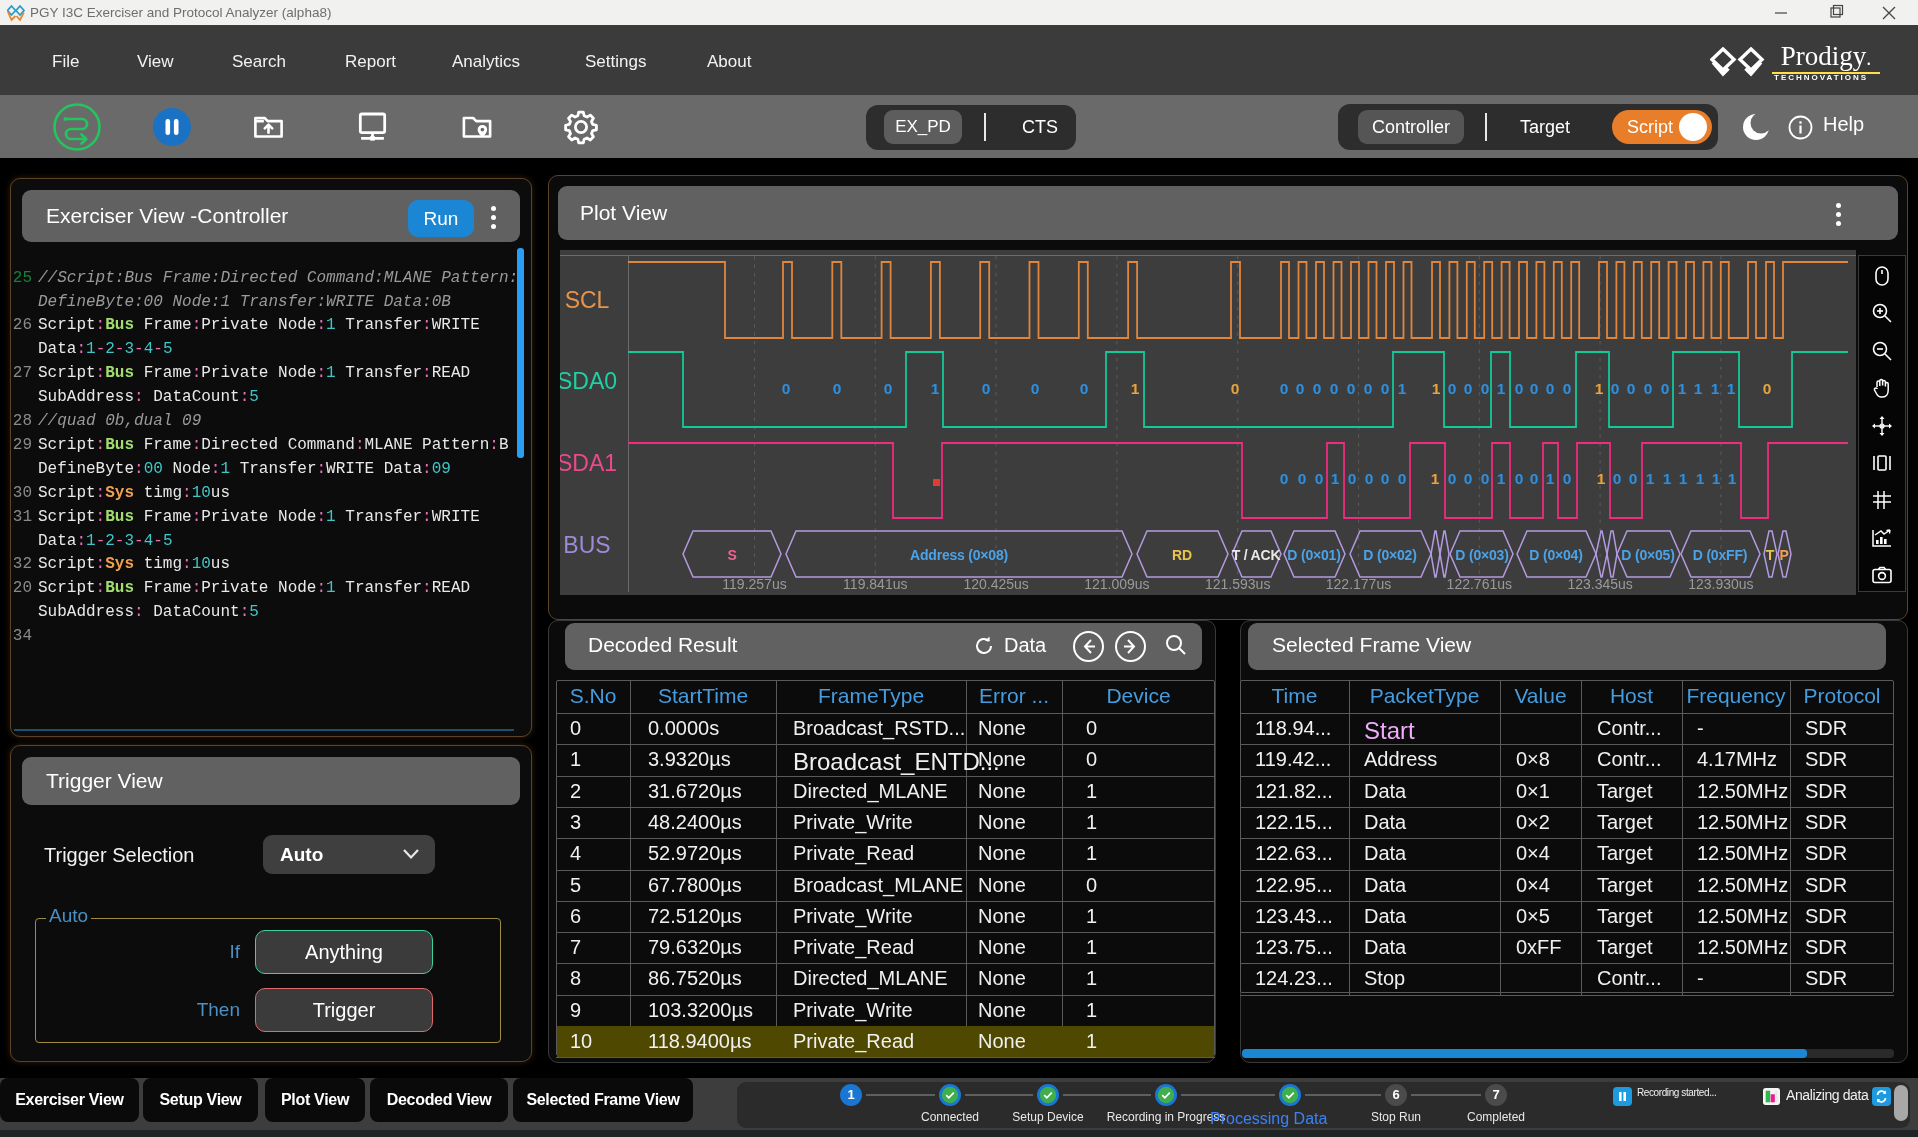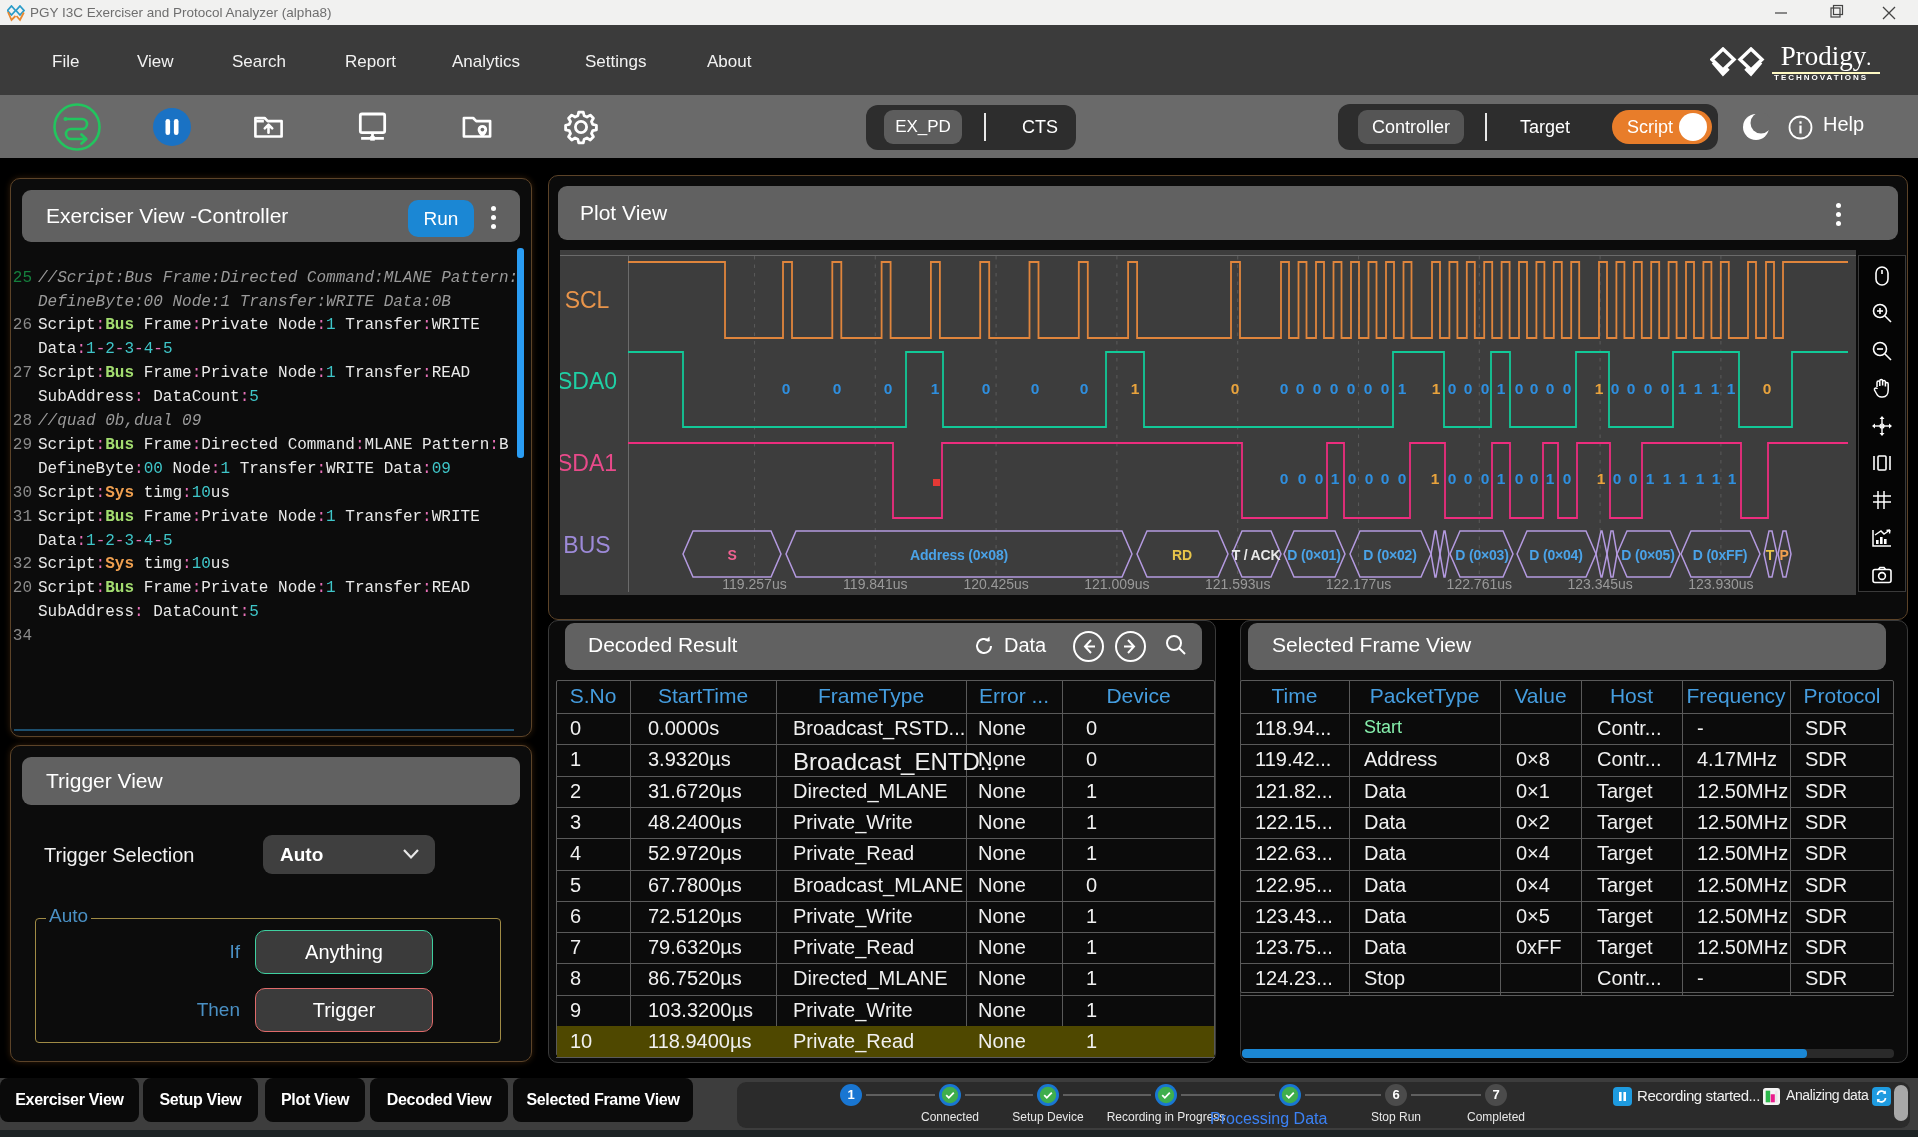--- a/index.html
+++ b/index.html
@@ -99,21 +99,21 @@
  <rect x="11.4" y="10.5" width="2.2" height="8" fill="#fff"></rect>
  <rect x="11.4" y="6.3" width="2.2" height="2.4" fill="#fff"></rect>
 </svg>
 <div class="abs" style="left:1823px;top:113px;color:#fff;font-size:20px">Help</div>
 
 <svg class="abs" style="left:1710px;top:47px" width="58" height="30" viewBox="0 0 58 30">
  <path d="M13 2 L24 12.5 L13 23 L2 12.5 Z" fill="none" stroke="#fff" stroke-width="3.4"></path>
  <path d="M41 2 L52 12.5 L41 23 L30 12.5 Z" fill="none" stroke="#fff" stroke-width="3.4"></path>
  <path d="M3 15.5 L13 27 L18.5 21.5 M35.5 21.5 L41 27 L51 15.5" fill="none" stroke="#fff" stroke-width="3.4"></path>
 </svg>
-<div class="abs" style="left:1772px;top:43px;width:108px;font-family:'Liberation Serif',serif;font-size:27px;color:#fff;border-bottom:2px solid #fef9c3;line-height:27px;text-align:center">Prodigy<span style="font-size:20px">.</span></div>
+<div class="abs" style="left:1772px;top:43px;width:108px;font-family:'Liberation Serif',serif;font-size:27px;color:#fff;border-bottom:2px solid #fde047;line-height:27px;text-align:center">Prodigy<span style="font-size:20px">.</span></div>
 <div class="abs" style="left:1774px;top:73px;color:#fff;font-size:8px;letter-spacing:2px;font-weight:bold">TECHNOVATIONS</div>
 
 <div class="abs" style="left:10px;top:178px;width:522px;height:559px;background:#0c0c0c;border:1px solid #5c4328;border-radius:10px;box-shadow:0 0 6px rgba(200,120,40,.25)"></div>
 <div class="abs hdrbar" style="left:22px;top:190px;width:498px;height:52px"></div>
 <div class="abs" style="left:46px;top:204px;color:#fff;font-size:21px">Exerciser View -Controller</div>
 <div class="abs" style="left:408px;top:200px;width:66px;height:37px;background:#1b87d4;border-radius:10px;color:#fff;font-size:19px;text-align:center;line-height:37px">Run</div>
 <div class="abs" style="left:491px;top:206px;width:5px;height:5px;background:#fff;border-radius:50%;box-shadow:0 9px 0 #fff,0 18px 0 #fff"></div>
 <div class="abs" style="left:6px;top:266.6px;width:26px;text-align:right;font-family:'Liberation Mono',monospace;font-size:16px;color:#15803d;line-height:23.9px">25</div>
 <div class="abs" style="left:38px;top:266.6px;font-family:'Liberation Mono',monospace;font-size:16px;line-height:23.9px;white-space:pre"><span style="color:#9a9a9a;font-style:italic">//Script:Bus Frame:Directed Command:MLANE Pattern:</span></div>
 <div class="abs" style="left:38px;top:290.5px;font-family:'Liberation Mono',monospace;font-size:16px;line-height:23.9px;white-space:pre"><span style="color:#9a9a9a;font-style:italic">DefineByte:00 Node:1 Transfer:WRITE Data:0B</span></div>
@@ -445,21 +445,21 @@
 <div class="abs" style="left:1581px;top:680px;width:1px;height:315px;background:#5a5a5a"></div>
 <div class="abs" style="left:1682px;top:680px;width:1px;height:315px;background:#5a5a5a"></div>
 <div class="abs" style="left:1790px;top:680px;width:1px;height:315px;background:#5a5a5a"></div>
 <div class="abs" style="left:1240px;top:684px;width:109px;text-align:center;color:#459ddf;font-size:21px">Time</div>
 <div class="abs" style="left:1349px;top:684px;width:151px;text-align:center;color:#459ddf;font-size:21px">PacketType</div>
 <div class="abs" style="left:1500px;top:684px;width:81px;text-align:center;color:#459ddf;font-size:21px">Value</div>
 <div class="abs" style="left:1581px;top:684px;width:101px;text-align:center;color:#459ddf;font-size:21px">Host</div>
 <div class="abs" style="left:1682px;top:684px;width:108px;text-align:center;color:#459ddf;font-size:21px">Frequency</div>
 <div class="abs" style="left:1790px;top:684px;width:104px;text-align:center;color:#459ddf;font-size:21px">Protocol</div>
 <div class="abs" style="left:1255px;top:717px;color:#f0f0f0;font-size:20px">118.94...</div>
-<div class="abs" style="left:1364px;top:717px;color:#86efac;font-size:18px">Start</div>
+<div class="abs" style="left:1364px;top:717px;color:#f0abfc;font-size:24px">Start</div>
 <div class="abs" style="left:1516px;top:717px;color:#f0f0f0;font-size:20px"></div>
 <div class="abs" style="left:1597px;top:717px;color:#f0f0f0;font-size:20px">Contr...</div>
 <div class="abs" style="left:1697px;top:717px;color:#f0f0f0;font-size:20px">-</div>
 <div class="abs" style="left:1805px;top:717px;color:#f0f0f0;font-size:20px">SDR</div>
 <div class="abs" style="left:1255px;top:748px;color:#f0f0f0;font-size:20px">119.42...</div>
 <div class="abs" style="left:1364px;top:748px;color:#f0f0f0;font-size:20px">Address</div>
 <div class="abs" style="left:1516px;top:748px;color:#f0f0f0;font-size:20px">0×8</div>
 <div class="abs" style="left:1597px;top:748px;color:#f0f0f0;font-size:20px">Contr...</div>
 <div class="abs" style="left:1697px;top:748px;color:#f0f0f0;font-size:20px">4.17MHz</div>
 <div class="abs" style="left:1805px;top:748px;color:#f0f0f0;font-size:20px">SDR</div>
@@ -548,21 +548,21 @@
 <div class="abs" style="left:1210px;top:1110px;width:160px;text-align:left;color:#3b82f6;font-size:16px">Processing Data</div>
 <div class="abs" style="left:1385px;top:1084px;width:22px;height:22px;background:#4b4b4b;border-radius:50%;color:#fff;font-size:13px;font-weight:bold;text-align:center;line-height:22px">6</div>
 <div class="abs" style="left:1316px;top:1110px;width:160px;text-align:center;color:#e8e8e8;font-size:12px">Stop Run</div>
 <div class="abs" style="left:1485px;top:1084px;width:22px;height:22px;background:#4b4b4b;border-radius:50%;color:#fff;font-size:13px;font-weight:bold;text-align:center;line-height:22px">7</div>
 <div class="abs" style="left:1416px;top:1110px;width:160px;text-align:center;color:#e8e8e8;font-size:12px">Completed</div>
 <svg class="abs" style="left:1613px;top:1087px" width="19" height="19" viewBox="0 0 19 19">
     <rect width="19" height="19" rx="4" fill="#1e9be0"></rect>
     <rect x="6" y="5" width="2.6" height="9" fill="#fff"></rect>
     <rect x="10.4" y="5" width="2.6" height="9" fill="#fff"></rect>
   </svg>
-<div class="abs" style="left:1637px;top:1087px;color:#f0f0f0;font-size:15px;letter-spacing:-0.4px">Recording started...</div>
+<div class="abs" style="left:1637px;top:1087px;color:#f0f0f0;font-size:10px;letter-spacing:-0.4px">Recording started...</div>
 <svg class="abs" style="left:1763px;top:1088px" width="17" height="17" viewBox="0 0 19 19">
     <rect width="19" height="19" rx="3" fill="#f5f5f5"></rect>
     <rect x="3" y="3" width="5" height="13" fill="#2db84c"></rect>
     <rect x="8.6" y="7" width="4.6" height="9" fill="#e91e8c"></rect>
     <rect x="13.6" y="3" width="2.6" height="13" fill="#e8e8e8"></rect>
   </svg>
 <div class="abs" style="left:1786px;top:1087px;color:#f0f0f0;font-size:14px;letter-spacing:-0.4px">Analizing data</div>
 <svg class="abs" style="left:1872px;top:1087px" width="19" height="19" viewBox="0 0 19 19">
     <rect width="19" height="19" rx="4" fill="#1e9be0"></rect>
     <path d="M5.5 8 a4.2 4.2 0 0 1 8-1.5 M13.5 11 a4.2 4.2 0 0 1 -8 1.5" fill="none" stroke="#fff" stroke-width="1.7"></path>

